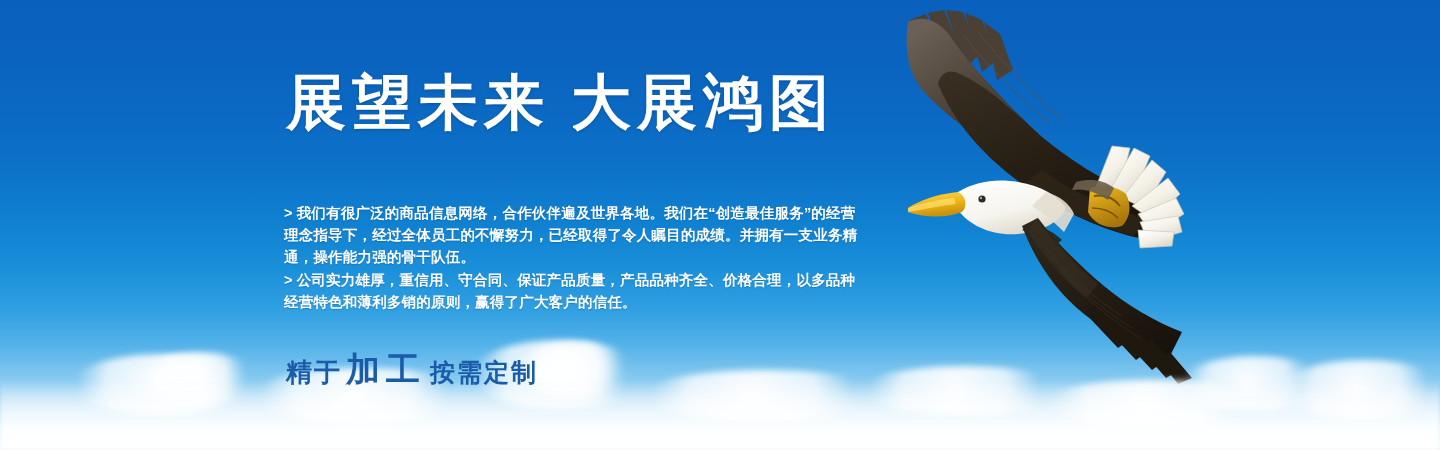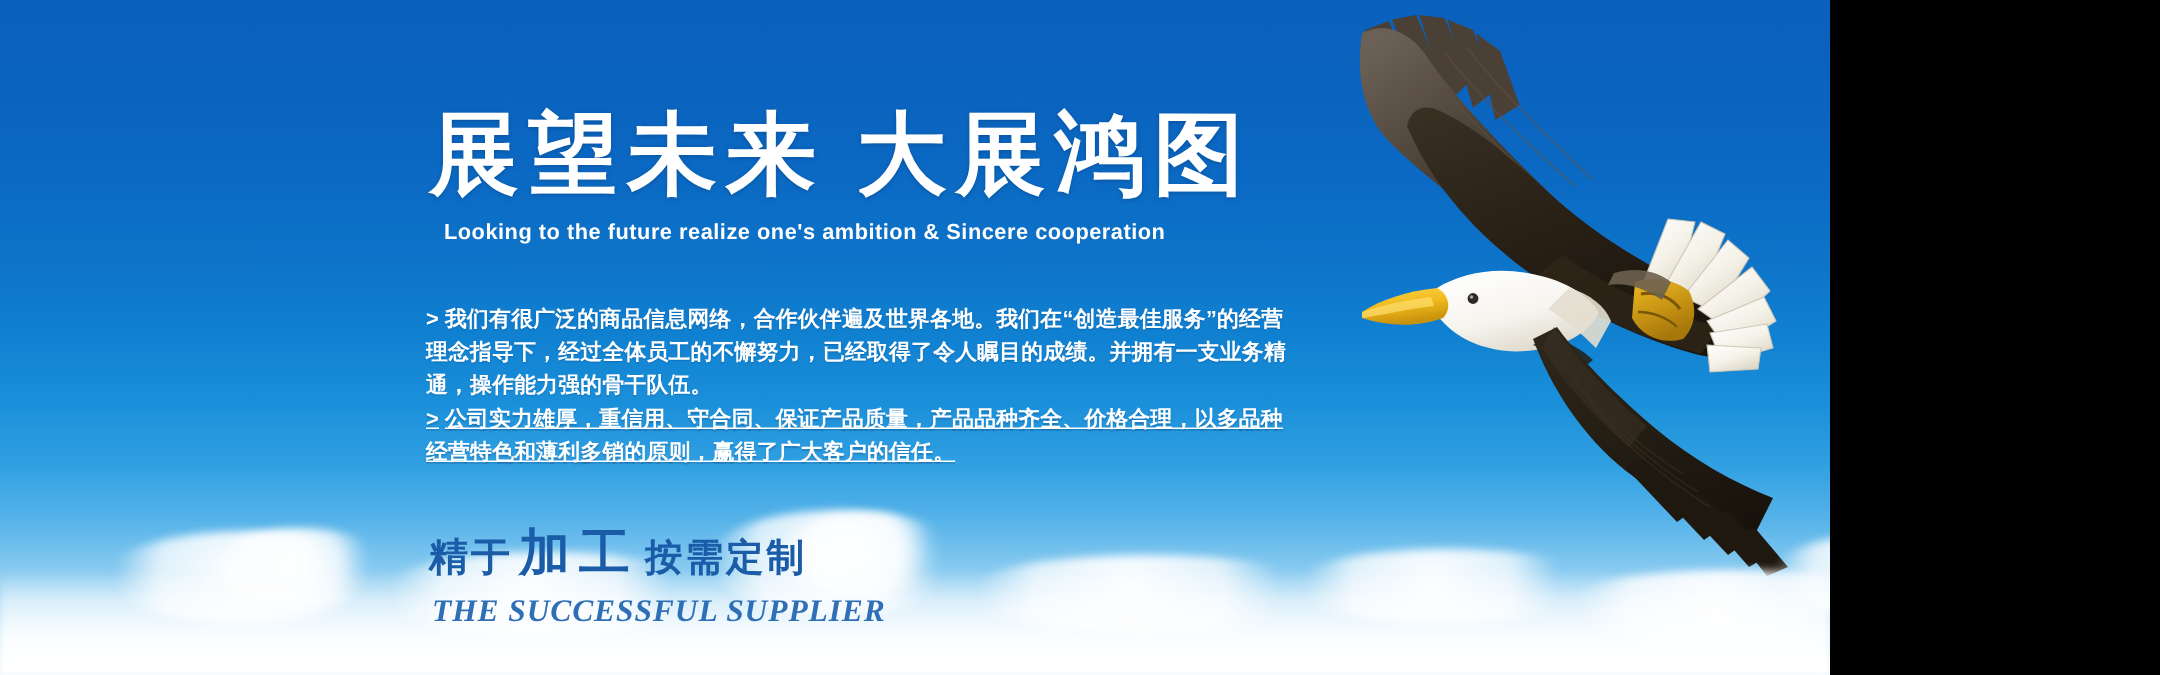--- a/index.html
+++ b/index.html
@@ -1,20 +1,20 @@
 <!DOCTYPE html>
 <html><head>
 <meta charset="utf-8">
 <style>
   html,body{margin:0;padding:0;background:#000;}
   body{font-family:"Liberation Sans","DejaVu Sans",sans-serif;}
 
   .banner{
     position:relative;
-    width:1220px;
+    width:1440px;
     height:450px;
     overflow:hidden;
     background:linear-gradient(to bottom,
       #0a61bd 0%,
       #0a63be 12%,
       #0b69c3 25%,
       #0d73c9 38%,
       #1081d1 50%,
       #1b90da 60%,
       #31a0e2 69%,
@@ -66,21 +66,21 @@
   .body-copy{
     position:absolute;left:284px;top:202px;width:580px;
     color:#ffffff;
     font-size:14.5px;
     line-height:22px;
     font-weight:bold;
     letter-spacing:.2px;
     text-shadow:0 1px 1px rgba(0,45,95,.25);
   }
   .para{margin:0 0 0 0;}
-  .para + .para{margin-top:1px;text-decoration:underline;}
+  .para + .para{margin-top:1px;}
   .gt{margin-right:4px;}
 
   
   .slogan{
     position:absolute;left:286px;top:358px;
     white-space:nowrap;
     font-family:"Liberation Serif","DejaVu Serif",serif;
     color:#1a5ca8;
     line-height:24px;
   }
@@ -254,29 +254,27 @@
     <div class="puff" style="left:520px;bottom:52px;width:110px;height:56px;"></div>
     <div class="puff" style="left:640px;bottom:28px;width:250px;height:52px;"></div>
     <div class="puff" style="left:860px;bottom:34px;width:210px;height:50px;"></div>
     <div class="puff" style="left:1040px;bottom:22px;width:230px;height:48px;"></div>
     <div class="puff" style="left:1180px;bottom:38px;width:150px;height:56px;"></div>
     <div class="puff" style="left:1280px;bottom:30px;width:170px;height:60px;"></div>
     <div class="cloudband"></div>
   </div>
 
   <div class="headline">展望未来 大展鸿图</div>
-  <div class="subtitle">Looking to the future realize one's ambition &amp; Sincere cooperation</div>
 
   <div class="body-copy">
     <p class="para">
       <span class="gt">&gt;</span><span>我们有很广泛的商品信息网络，合作伙伴遍及世界各地。我们在“创造最佳服务”的经营理念指导下，经过全体员工的不懈努力，已经取得了令人瞩目的成绩。并拥有一支业务精通，操作能力强的骨干队伍。</span>
     </p>
     <p class="para">
       <span class="gt">&gt;</span><span>公司实力雄厚，重信用、守合同、保证产品质量，产品品种齐全、价格合理，以多品种经营特色和薄利多销的原则，赢得了广大客户的信任。</span>
     </p>
   </div>
 
   <div class="slogan">
     <span class="s1">精于</span><span class="s2">加工</span><span class="s3">按需定制</span>
   </div>
-  <div class="slogan-en">THE SUCCESSFUL SUPPLIER</div>
 
 </div>
 
 </body></html>

